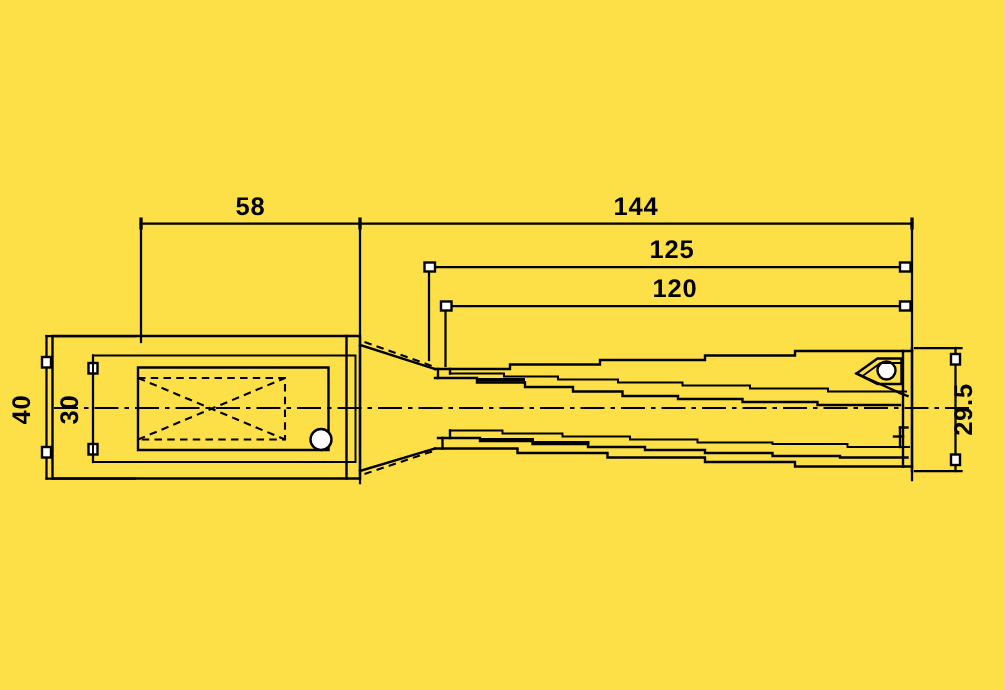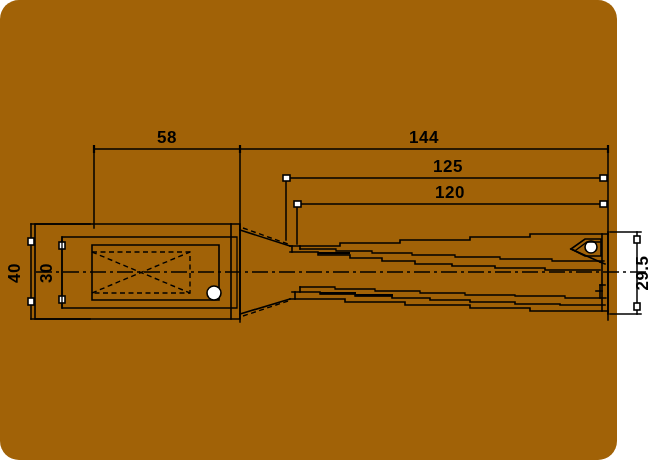--- a/index.html
+++ b/index.html
@@ -8,24 +8,23 @@
     background: #ffffff;
   }
   body {
     width: 670px;
     height: 460px;
     font-family: "Liberation Sans", sans-serif;
     overflow: hidden;
   }
   #drawing-root {
     position: relative;
-    width: 617px;
+    width: 670px;
     height: 460px;
-    background: #a16207;
-    border-radius: 19px;
+    background: #fde047;
   }
   svg#tech-drawing {
     display: block;
     width: 670px;
     height: 460px;
   }
   .ln {
     stroke: #000000;
     fill: none;
     stroke-width: 1.6;

